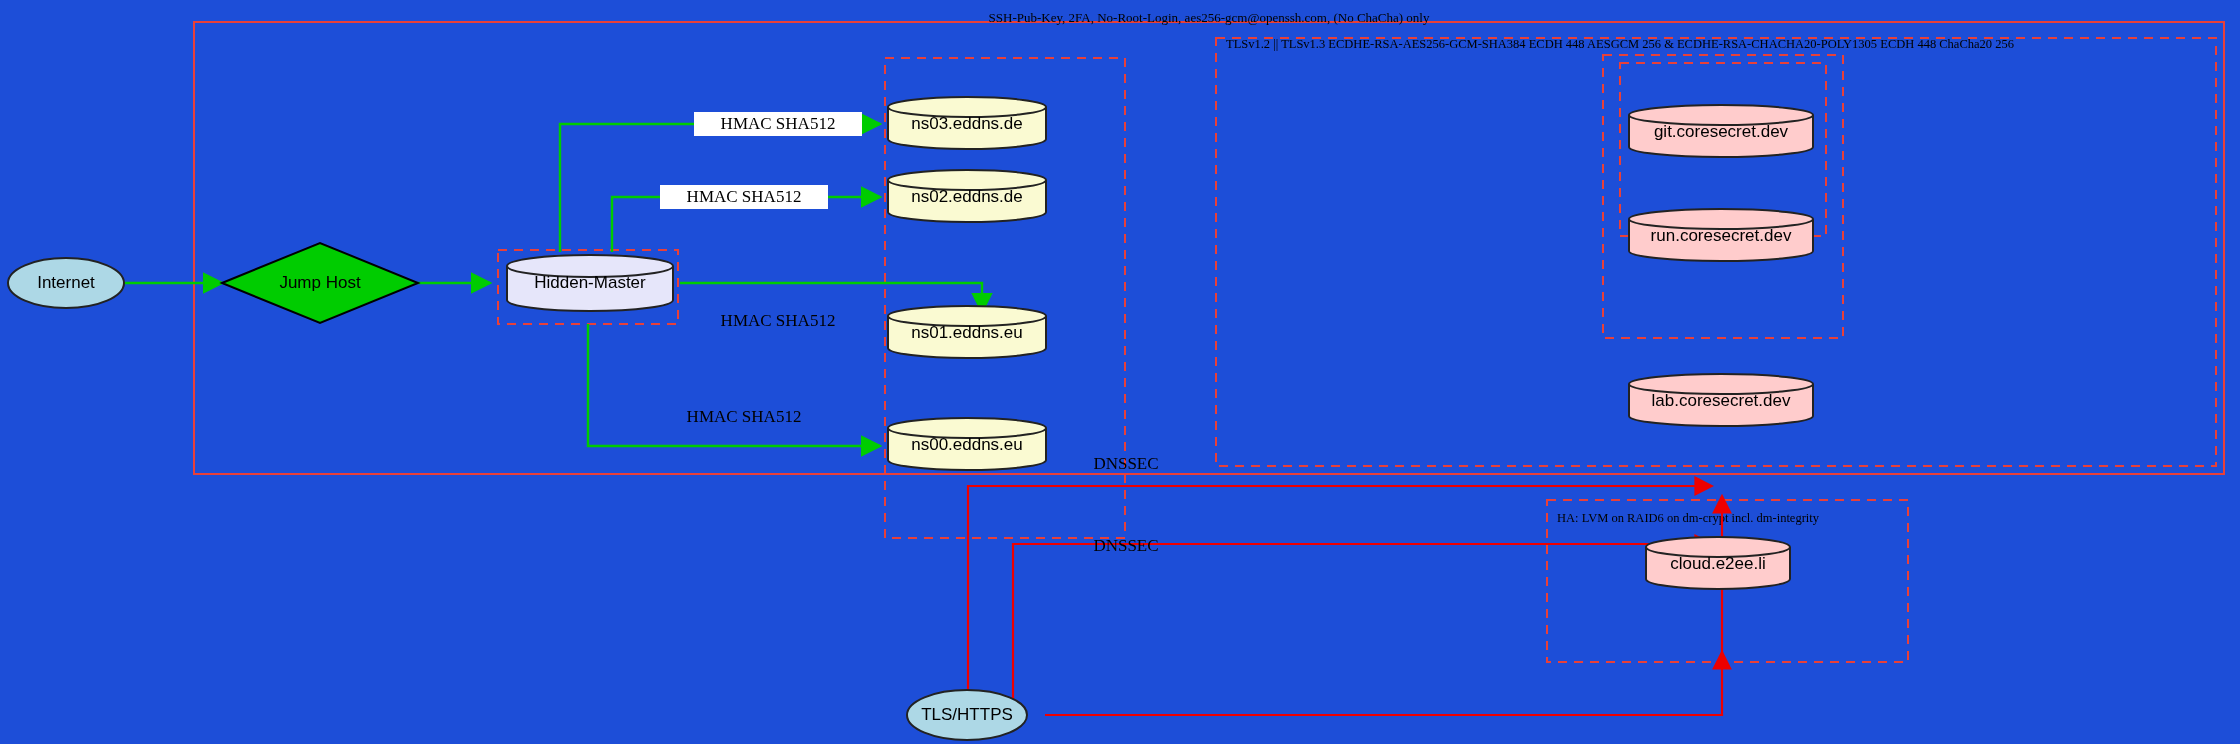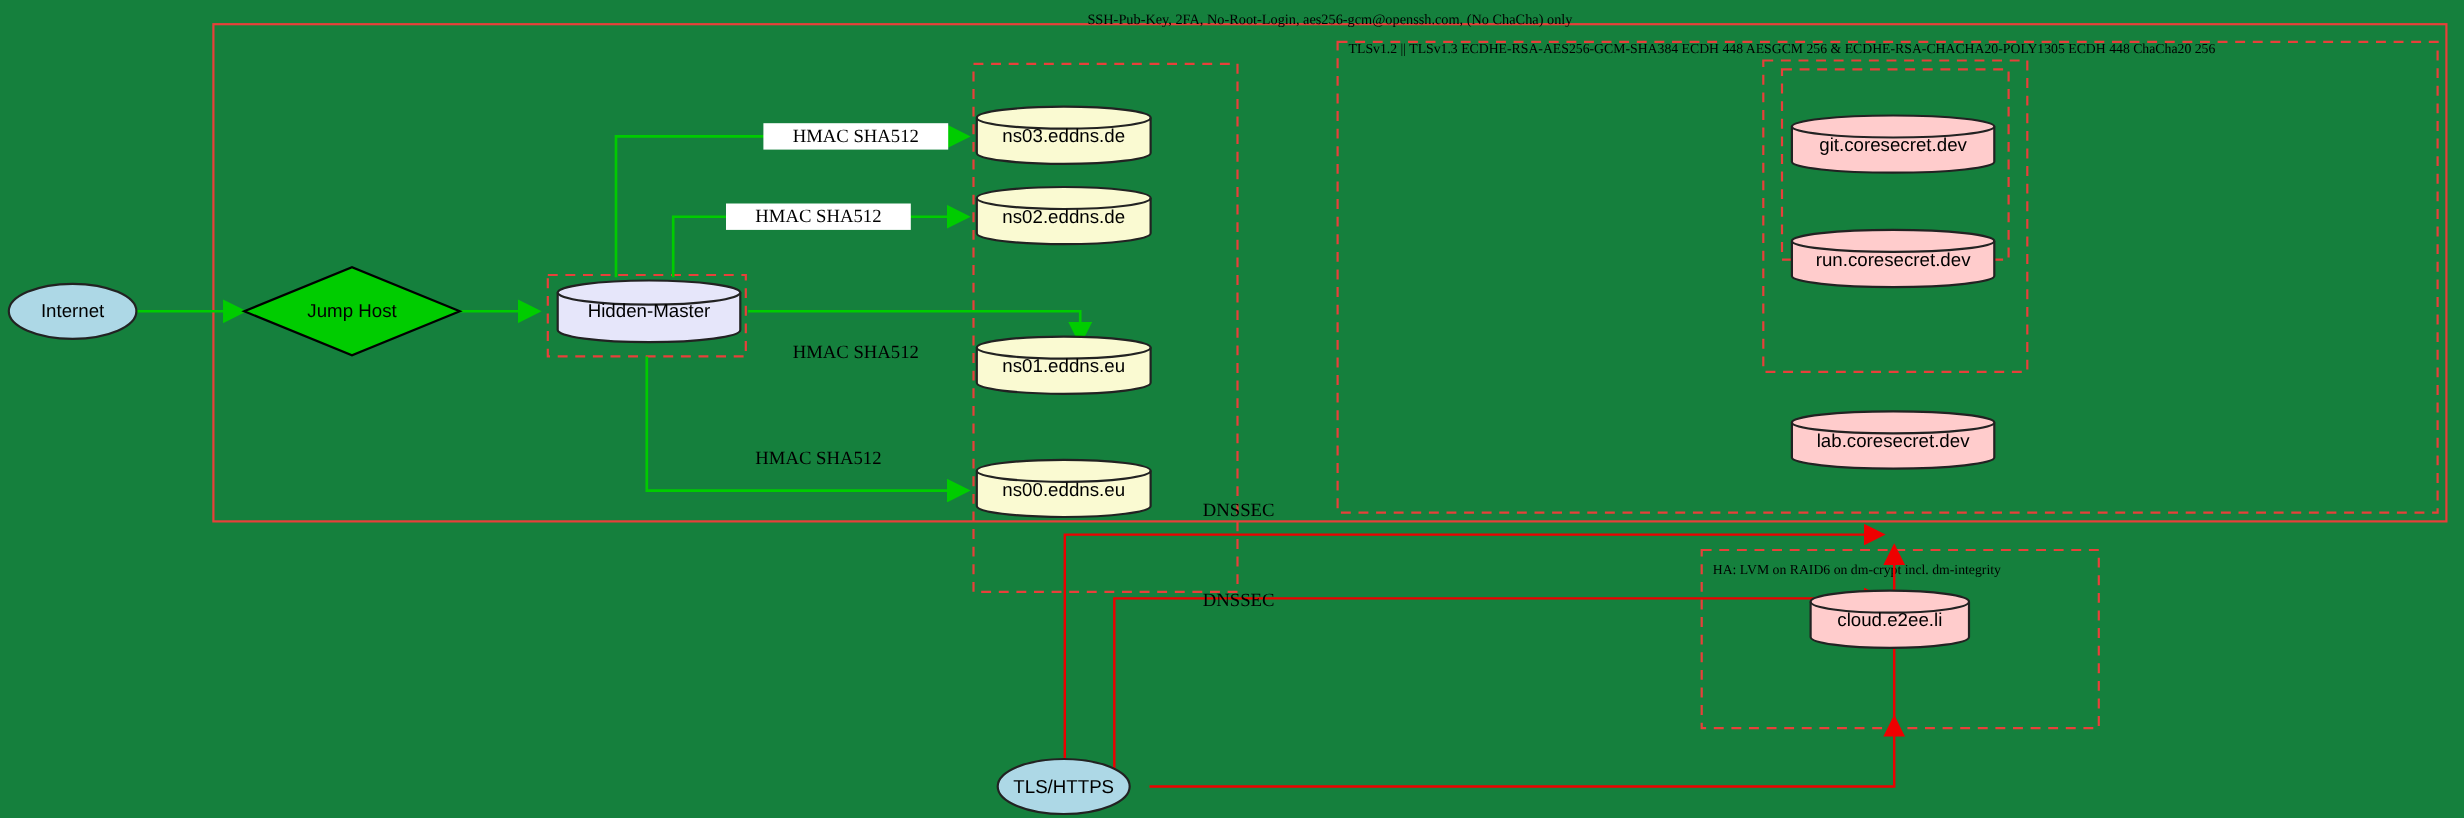--- a/index.html
+++ b/index.html
@@ -1,16 +1,16 @@
 <!DOCTYPE html>
 <html><head>
 <meta charset="utf-8">
 <style>
   html,body{margin:0;padding:0;background:#ffffff;}
-  #stage{position:relative;width:2240px;height:744px;background:#15803d;
+  #stage{position:relative;width:2240px;height:744px;background:#1d4ed8;
          font-family:"Liberation Sans",sans-serif;overflow:hidden;}
   svg{position:absolute;left:0;top:0;}
   .lbl-serif{font-family:"Liberation Serif",serif;fill:#000000;}
   .lbl-sans{font-family:"Liberation Sans",sans-serif;fill:#000000;}
   text{dominant-baseline:middle;}
 </style>
 </head>
 <body>
 
 <div id="stage">

